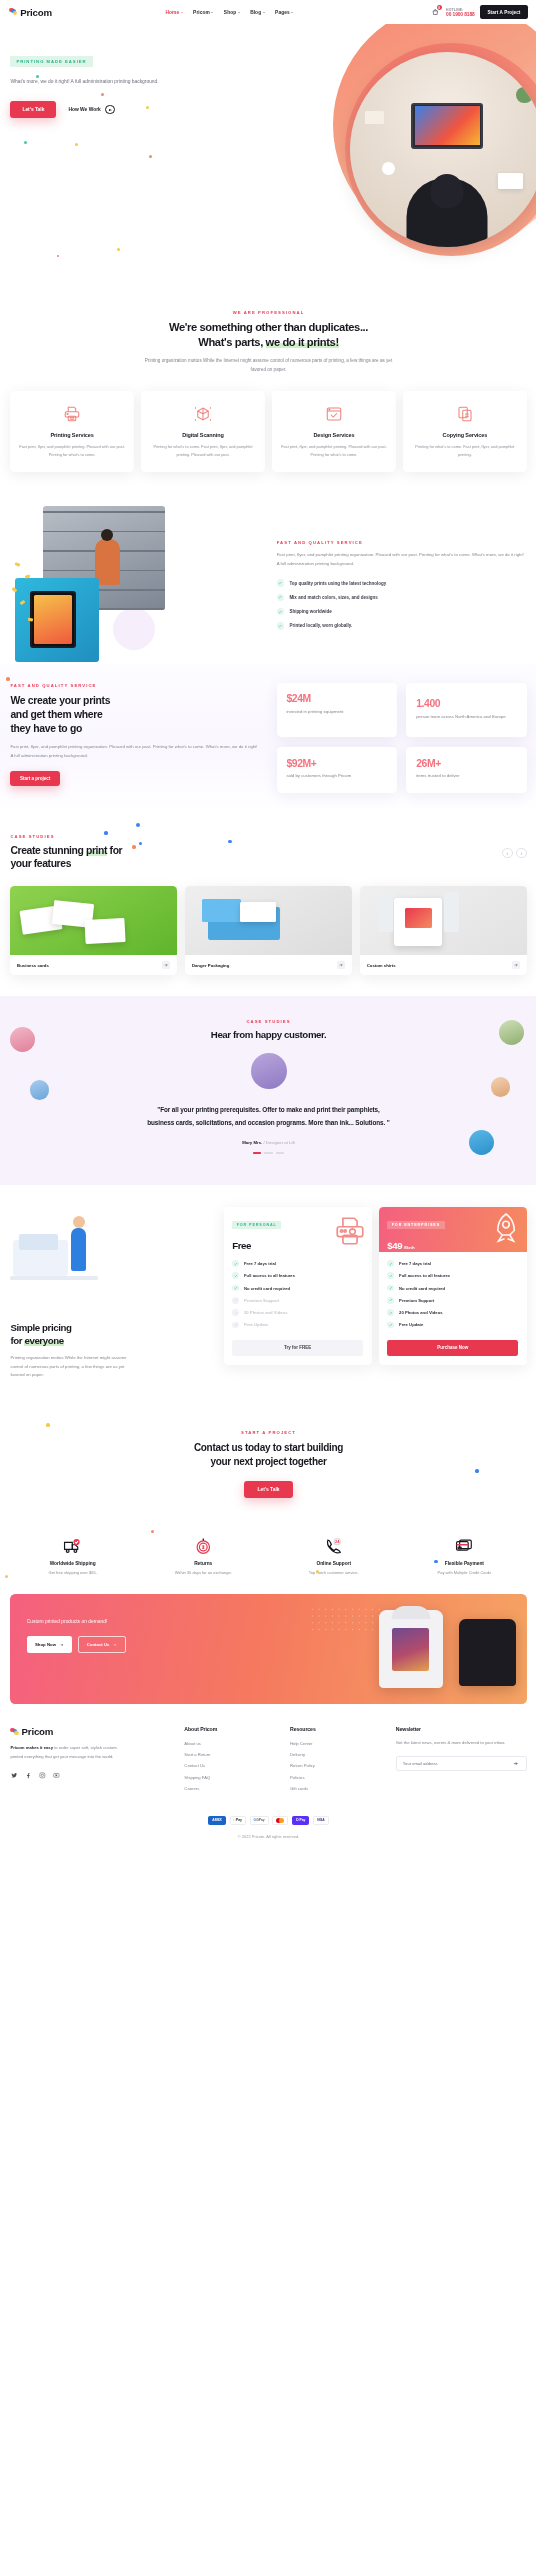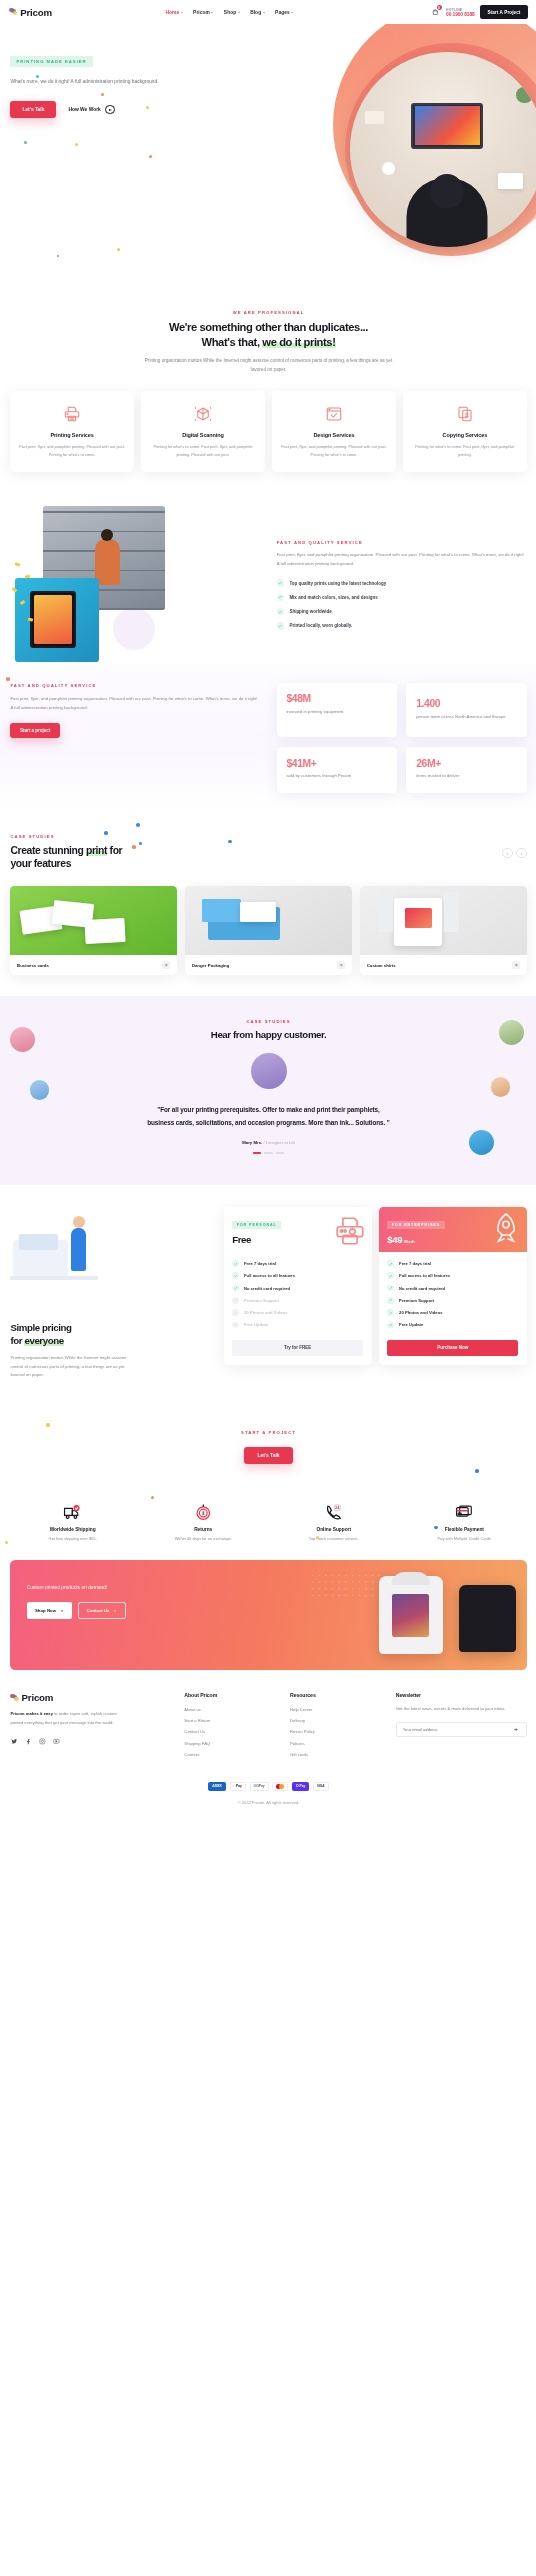--- a/index.html
+++ b/index.html
@@ -160,21 +160,21 @@
   .price-wrap{display:grid;grid-template-columns:0.86fr 1.3fr;gap:13.4px;align-items:flex-start}
   .pr-illus{position:relative;height:112px}
   .pr-cards{display:grid;grid-template-columns:1fr 1fr;gap:7.5px}
   .pc{border-radius:4.5px;overflow:hidden;box-shadow:0 3px 15px rgba(20,20,43,.08);background:#fff}
   .pc .top{padding:8.2px 8.2px 9.7px;position:relative;height:45px;overflow:hidden}
   .pc.free .top{background:#fff}
   .pc.ent .top{background:linear-gradient(100deg,#f4607f,#f58a60)}
   .tag{display:inline-block;font-size:3.7px;font-weight:700;letter-spacing:0.9px;padding:2.2px 4.5px;text-transform:uppercase}
   .tag.mint{background:#dff5ea;color:#2fb98f}
   .tag.ghost{background:rgba(255,255,255,.22);color:#fff}
-  .pc .price{font-size:9.7px;font-weight:800;letter-spacing:-0.4px;margin-top:5px}
+  .pc .price{font-size:9.7px;font-weight:800;letter-spacing:-0.4px;margin-top:11px}
   .pc.ent .price{color:#fff}
   .pc .per{font-size:4px;font-weight:600;opacity:.92;margin-left:1.5px}
   .feat{padding:8.2px 8.2px 9px;display:flex;flex-direction:column;gap:5.6px}
   .feat .fi{display:flex;align-items:center;gap:5.2px;font-size:4.2px;font-weight:700;color:#2d2d38}
   .feat .fi.off{color:#c7c7d0;font-weight:600}
   .feat .fi .mk{width:6.7px;height:6.7px;border-radius:50%;background:#e3f7ef;display:flex;align-items:center;justify-content:center;flex:0 0 auto}
   .feat .fi.off .mk{background:#f2f2f6}
   .feat .fi .mk svg{width:3.7px;height:3.7px}
   .pbtn{display:block;width:calc(100% - 16.4px);margin:3px 8.2px 9px;text-align:center;font-size:4.5px;font-weight:700;
     padding:5.2px 0;border-radius:2.2px;border:0;cursor:pointer}
@@ -324,21 +324,21 @@
         <span>How We Work</span>
         <span class="play-circle"></span>
       </div>
     </div>
   </div>
 
   <div class="sec" style="padding-top:18px">
     <div class="eyebrow">WE ARE PROFESSIONAL</div>
     <div class="h2">
       <span>We're something other than duplicates...</span><br>
-      <span>What's that, </span><span class="hl">we do it prints!</span>
+      <span>What's parts, </span><span class="hl">we do it prints!</span>
     </div>
     <div class="lead">Printing organization mottos While the Internet might assume control of numerous parts of printing, a few things are as yet favored on paper.</div>
 
     <div class="svc-row">
       <div class="svc">
         <div class="ico">
           <svg viewBox="0 0 24 24" fill="none" stroke="#f0827e" stroke-width="1.4">
             <path d="M7 9V3h8l2 2v4"></path>
               <rect x="3" y="9" width="18" height="7" rx="1.5"></rect>
             <rect x="7" y="15" width="10" height="6" rx="1"></rect>
@@ -443,34 +443,39 @@
         </div>
       </div>
     </div>
     <span class="soft-bg" style="left:113px;top:136px;width:42px;height:42px;background:#f6eefb;z-index:-1"></span>
   </div>
 
   <div class="stats-wrap">
     <div class="two-col" style="align-items:flex-start">
       <div>
         <div class="eyebrow left">FAST AND QUALITY SERVICE</div>
+        <div class="h3big">
+          <span>We create your prints</span><br>
+          <span>and get them where</span><br>
+          <span>they have to go</span>
+        </div>
         <p class="body-p">Fast print, flyer, and pamphlet printing organization. Pleased with our past. Printing for what's to come. What's more, we do it right! A full administration printing background.</p>
         <button class="btn-red" style="margin-top:10.4px;padding:5.2px 9.7px;font-size:4.5px">Start a project</button>
       </div>
       <div class="stat-grid">
         <div class="stat">
-          <div class="num">$48M</div>
+          <div class="num">$24M</div>
           <div class="cap">invested in printing equipment</div>
         </div>
         <div class="stat tall">
           <div class="num">1.400</div>
           <div class="cap">person team across North America and Europe</div>
         </div>
         <div class="stat">
-          <div class="num">$41M+</div>
+          <div class="num">$92M+</div>
           <div class="cap">sold by customers through Pricom</div>
         </div>
         <div class="stat">
           <div class="num">26M+</div>
           <div class="cap">items trusted to deliver</div>
         </div>
       </div>
     </div>
     <span class="dot" style="position:absolute;left:6px;top:13.4px;width:3.7px;height:3.7px;background:#f58a60"></span>
     <span class="dot" style="position:absolute;left:139px;top:178px;width:3px;height:3px;background:#3b82f6"></span>
@@ -712,20 +717,24 @@
               </div>
           </div>
           <button class="pbtn red">Purchase Now</button>
         </div>
       </div>
     </div>
   </div>
 
   <div class="ctasec">
     <div class="eyebrow">START A PROJECT</div>
+    <h2>
+      <span>Contact us today to start building</span><br>
+      <span>your next project together</span>
+    </h2>
     <button class="btn-red">Let's Talk</button>
     <span class="dot" style="position:absolute;left:46px;top:18px;width:3.7px;height:3.7px;background:#f7c948"></span>
     <span class="dot" style="position:absolute;right:58px;top:64px;width:3.7px;height:3.7px;background:#3b82f6"></span>
   </div>
 
   <div class="feat-row">
     <div class="fcell">
       <div class="ic">
         <svg viewBox="0 0 24 24" fill="none" stroke="#17171f" stroke-width="1.5">
           <path d="M2 7h10v9H2z"></path>

